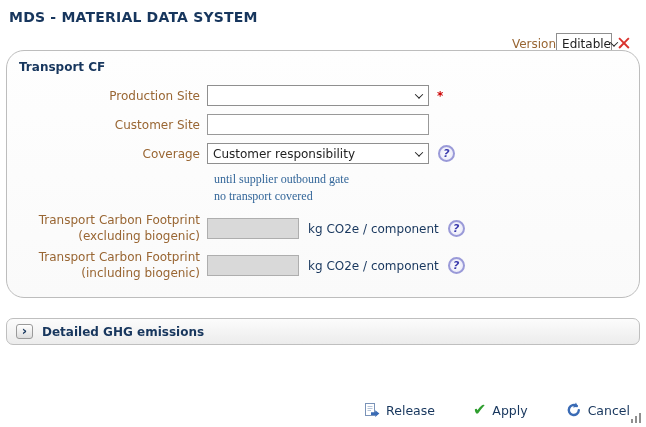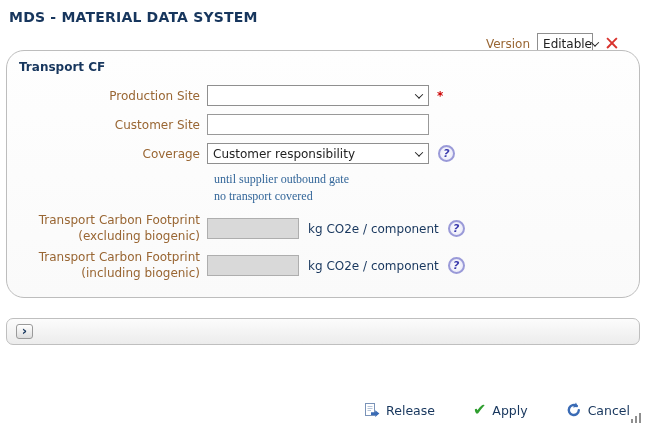--- a/index.html
+++ b/index.html
@@ -13,22 +13,22 @@
     overflow: hidden;
   }
 
   .page-title {
     position: absolute; top: 9px; left: 9px;
     font-size: 14px; font-weight: bold; color: #17365d;
     letter-spacing: .2px;
   }
 
   .version-row {
-    position: absolute; top: 33px; right: 26px;
-    display: flex; align-items: center; gap: 7px;
+    position: absolute; top: 33px; right: 14px;
+    display: flex; align-items: center; 
   }
   .version-label { color: #996633; }
   .closex {
     color: #d9332e; font-size: 19px; font-weight: bold;
     line-height: 1; cursor: pointer; margin-left: 4px;
   }
 
   .selectbox {
     width: 222px; height: 21px;
     border: 1px solid #8f8f8f; background: #ffffff;
@@ -187,20 +187,21 @@
       <input class="txt small" type="text" disabled="" value="" style="">
       <span class="unit">kg CO2e / component</span>
       <span class="help">?</span>
     </div>
 
   </div>
 </div>
 
 <div class="ghg">
   <span class="expander">›</span>
+  <span class="ghg-title">Detailed GHG emissions</span>
 </div>
 
 <div class="footer">
 
   <div class="fbtn">
     <svg width="17" height="16" viewBox="0 0 17 16">
       <rect x="2.5" y="1.5" width="9" height="12" fill="#ffffff" stroke="#7a93b8"></rect>
       <line x1="4.5" y1="4.5" x2="9.5" y2="4.5" stroke="#b6c4d8"></line>
       <line x1="4.5" y1="6.5" x2="9.5" y2="6.5" stroke="#b6c4d8"></line>
       <line x1="4.5" y1="8.5" x2="8" y2="8.5" stroke="#b6c4d8"></line>

